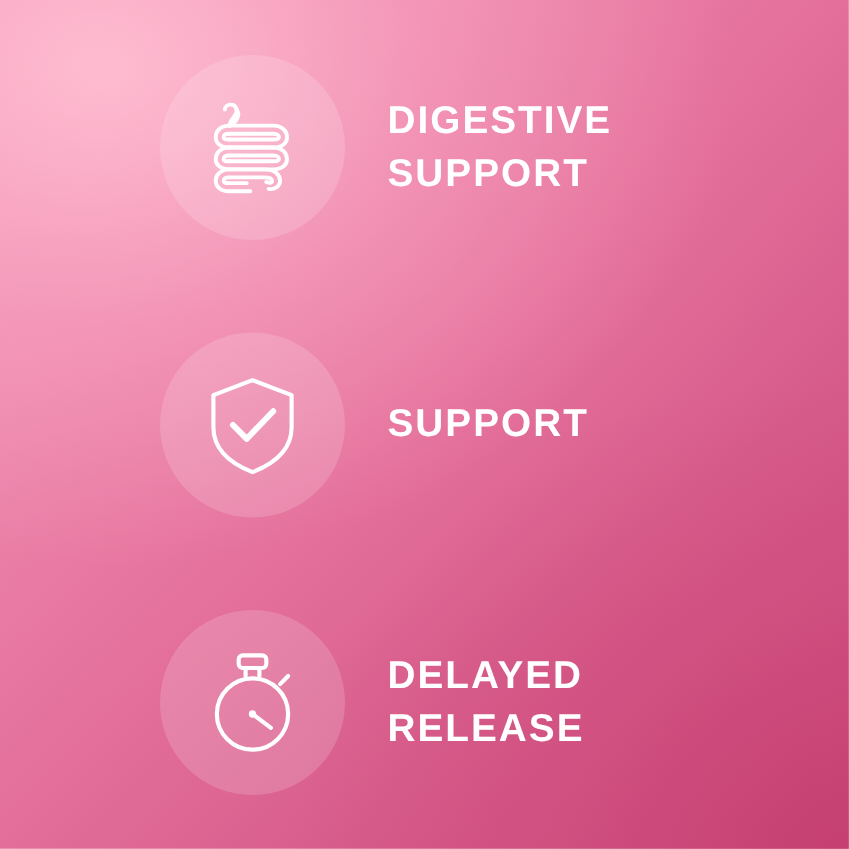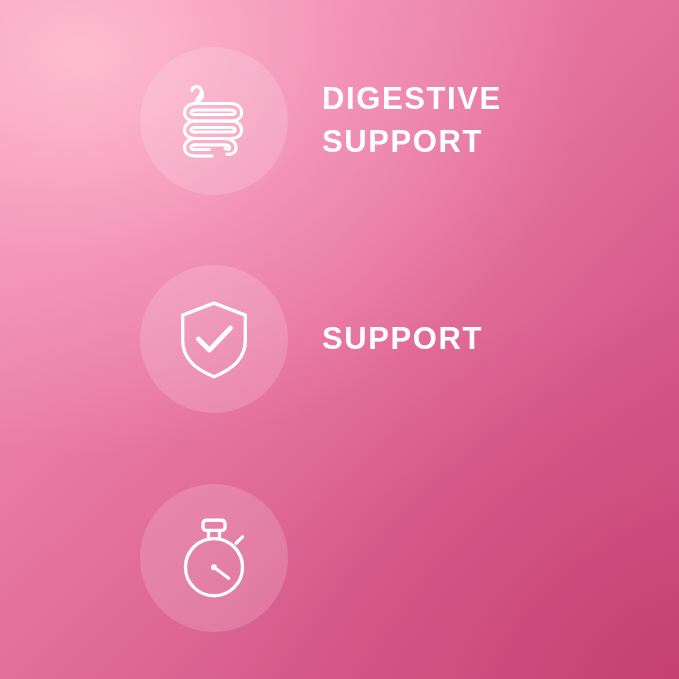--- a/index.html
+++ b/index.html
@@ -21,21 +21,21 @@
       radial-gradient(ellipse 95% 80% at 100% 100%, rgba(196,62,110,0.75) 0%, rgba(206,74,121,0.45) 35%, rgba(214,88,133,0.08) 70%),
       linear-gradient(135deg, #f5a0bf 0%, #ef8cb0 22%, #e4709b 50%, #d65c8b 72%, #c8467a 100%);
     overflow: hidden;
   }
   .rows {
     position: absolute;
     inset: 0;
     display: flex;
     flex-direction: column;
     justify-content: center;
-    padding: 12px;
+    padding: 0;
     box-sizing: border-box;
   }
   .feature-row {
     display: flex;
     align-items: center;
     height: 222px;
   }
   .icon-badge {
     width: 148px;
     height: 148px;
@@ -118,17 +118,19 @@
             <rect x="38" y="9" width="24" height="11" rx="3.5"></rect>
             <path d="M44 20 L44 27 M56 20 L56 27"></path>
             <path d="M74 34 L81 27"></path>
             <circle cx="50" cy="60" r="31"></circle>
             <circle cx="50" cy="60" r="3.2" fill="#ffffff" stroke="none"></circle>
             <path d="M50 60 L66 72"></path>
           </svg>
         </span>
       </div>
       <div class="feature-label">
+        <span class="line">Delayed</span>
+        <span class="line">Release</span>
       </div>
     </div>
 
   </div>
 </div>
 
 </body></html>

